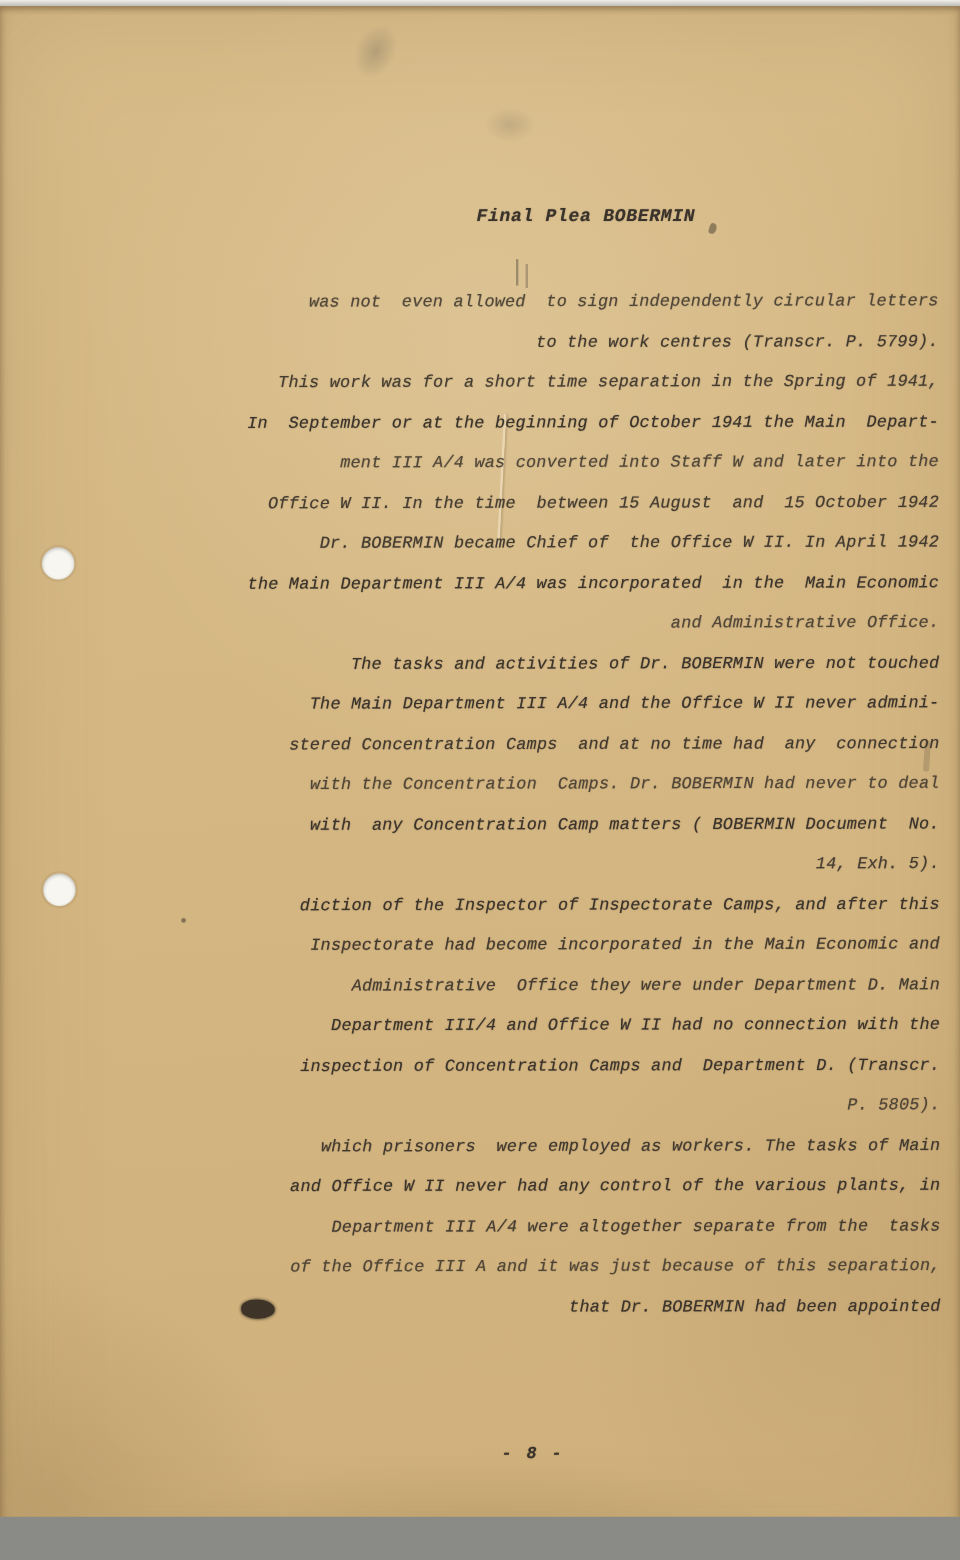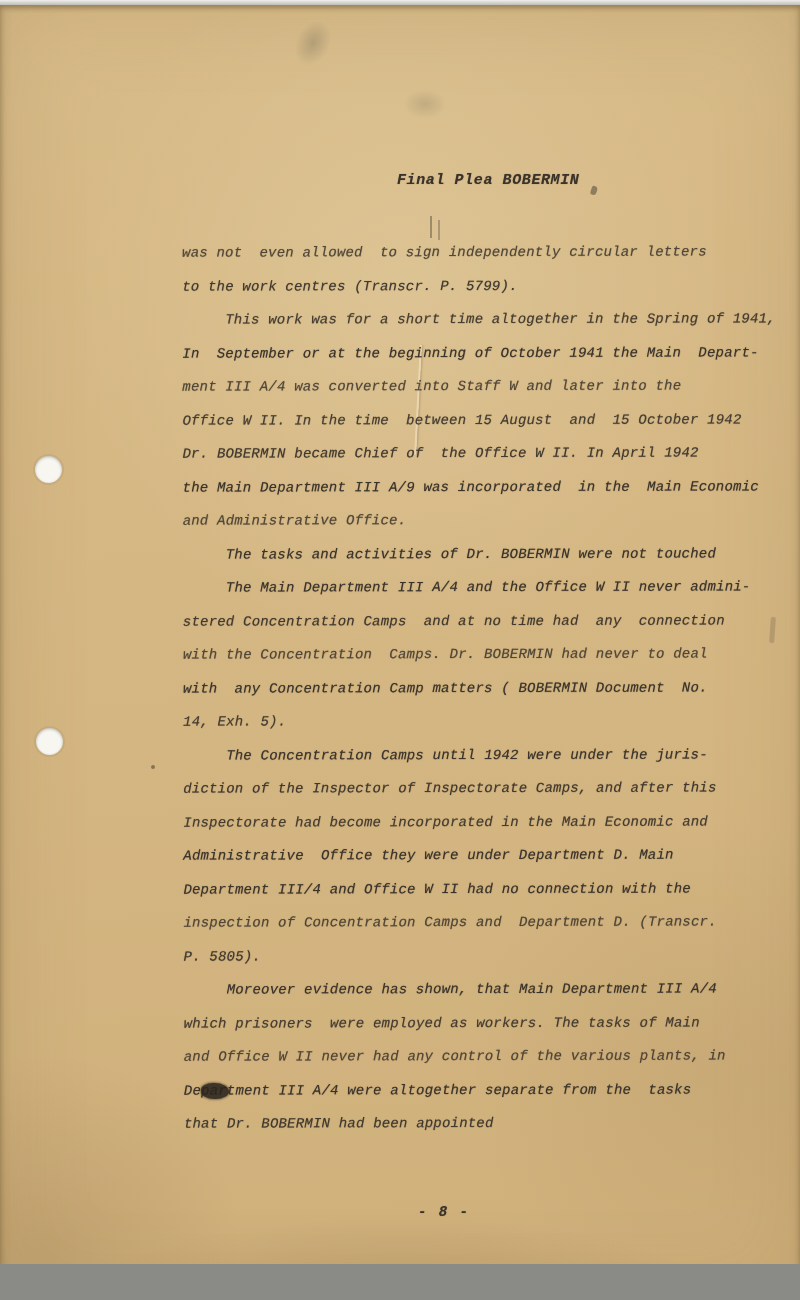--- a/index.html
+++ b/index.html
@@ -42,20 +42,21 @@
   }
   .body-text{
     position:absolute;left:183px;top:238px;width:600px;
     transform:rotate(-0.12deg);
     color:var(--ink,#3a332b);
   }
   .body-text .line{
     height:33.5px;font-size:14px;line-height:19px;
     white-space:pre;letter-spacing:0.2px;
     text-shadow:0 0 1px rgba(62,52,40,0.5), 0.4px 0.4px 0 rgba(62,52,40,0.18);
+    text-align:right;
   }
   
   .body-text .line:nth-child(3n){opacity:0.92;}
   .body-text .line:nth-child(4n+1){opacity:0.85;}
   .body-text .line:nth-child(5n+2){opacity:0.95;}
   .page-number{
     position:absolute;left:418px;top:1199px;
     font-size:14px;font-weight:bold;letter-spacing:2px;
     color:var(--ink,#3a332b);text-shadow:0 0 1px rgba(58,48,36,0.6);
     white-space:pre;
@@ -101,44 +102,43 @@
     <div class="smudge title-mark"></div>
     <div class="crease"></div>
     <div class="smudge stray-dot"></div>
     <div class="smudge edge-mark"></div>
 
     <h1 class="doc-title">Final Plea BOBERMIN</h1>
 
     <div class="body-text">
       <div class="line">was not  even allowed  to sign independently circular letters</div>
       <div class="line">to the work centres (Transcr. P. 5799).</div>
-      <div class="line">     This work was for a short time altogether in the Spring of 1941,</div>
+      <div class="line">     This work was for a short time separation in the Spring of 1941,</div>
       <div class="line">In  September or at the beginning of October 1941 the Main  Depart-</div>
       <div class="line">ment III A/4 was converted into Staff W and later into the</div>
       <div class="line">Office W II. In the time  between 15 August  and  15 October 1942</div>
       <div class="line">Dr. BOBERMIN became Chief of  the Office W II. In April 1942</div>
-      <div class="line">the Main Department III A/9 was incorporated  in the  Main Economic</div>
+      <div class="line">the Main Department III A/4 was incorporated  in the  Main Economic</div>
       <div class="line">and Administrative Office.</div>
       <div class="line">     The tasks and activities of Dr. BOBERMIN were not touched</div>
       <div class="line">     The Main Department III A/4 and the Office W II never admini-</div>
       <div class="line">stered Concentration Camps  and at no time had  any  connection</div>
       <div class="line">with the Concentration  Camps. Dr. BOBERMIN had never to deal</div>
       <div class="line">with  any Concentration Camp matters ( BOBERMIN Document  No.</div>
       <div class="line">14, Exh. 5).</div>
-      <div class="line">     The Concentration Camps until 1942 were under the juris-</div>
       <div class="line">diction of the Inspector of Inspectorate Camps, and after this</div>
       <div class="line">Inspectorate had become incorporated in the Main Economic and</div>
       <div class="line">Administrative  Office they were under Department D. Main</div>
       <div class="line">Department III/4 and Office W II had no connection with the</div>
       <div class="line">inspection of Concentration Camps and  Department D. (Transcr.</div>
       <div class="line">P. 5805).</div>
-      <div class="line">     Moreover evidence has shown, that Main Department III A/4</div>
       <div class="line">which prisoners  were employed as workers. The tasks of Main</div>
       <div class="line">and Office W II never had any control of the various plants, in</div>
       <div class="line">Department III A/4 were altogether separate from the  tasks</div>
+      <div class="line">of the Office III A and it was just because of this separation,</div>
       <div class="line">that Dr. BOBERMIN had been appointed</div>
     </div>
 
     <div class="smudge ink-blot"></div>
 
     <div class="page-number">- 8 -</div>
   </div>
 </div>
 
 </body></html>

